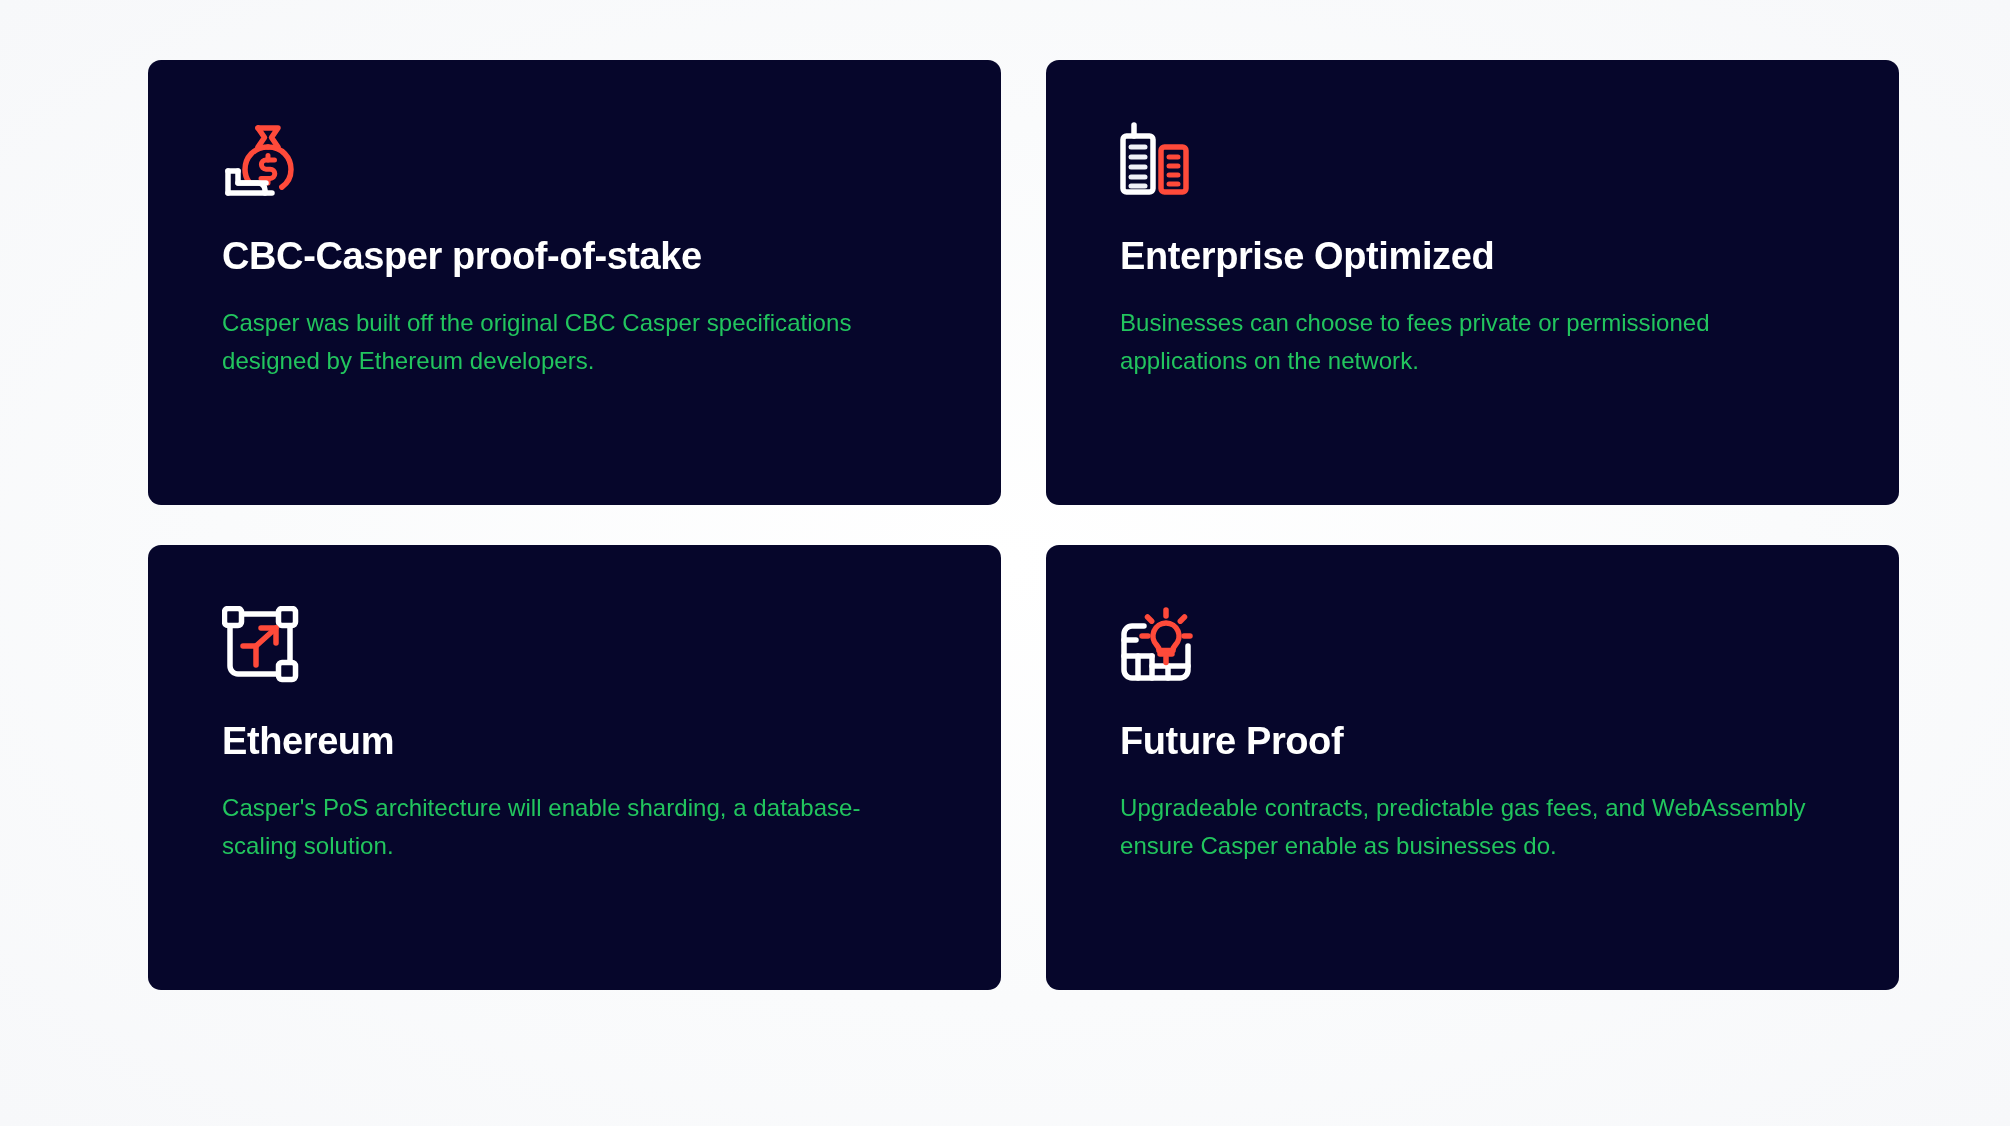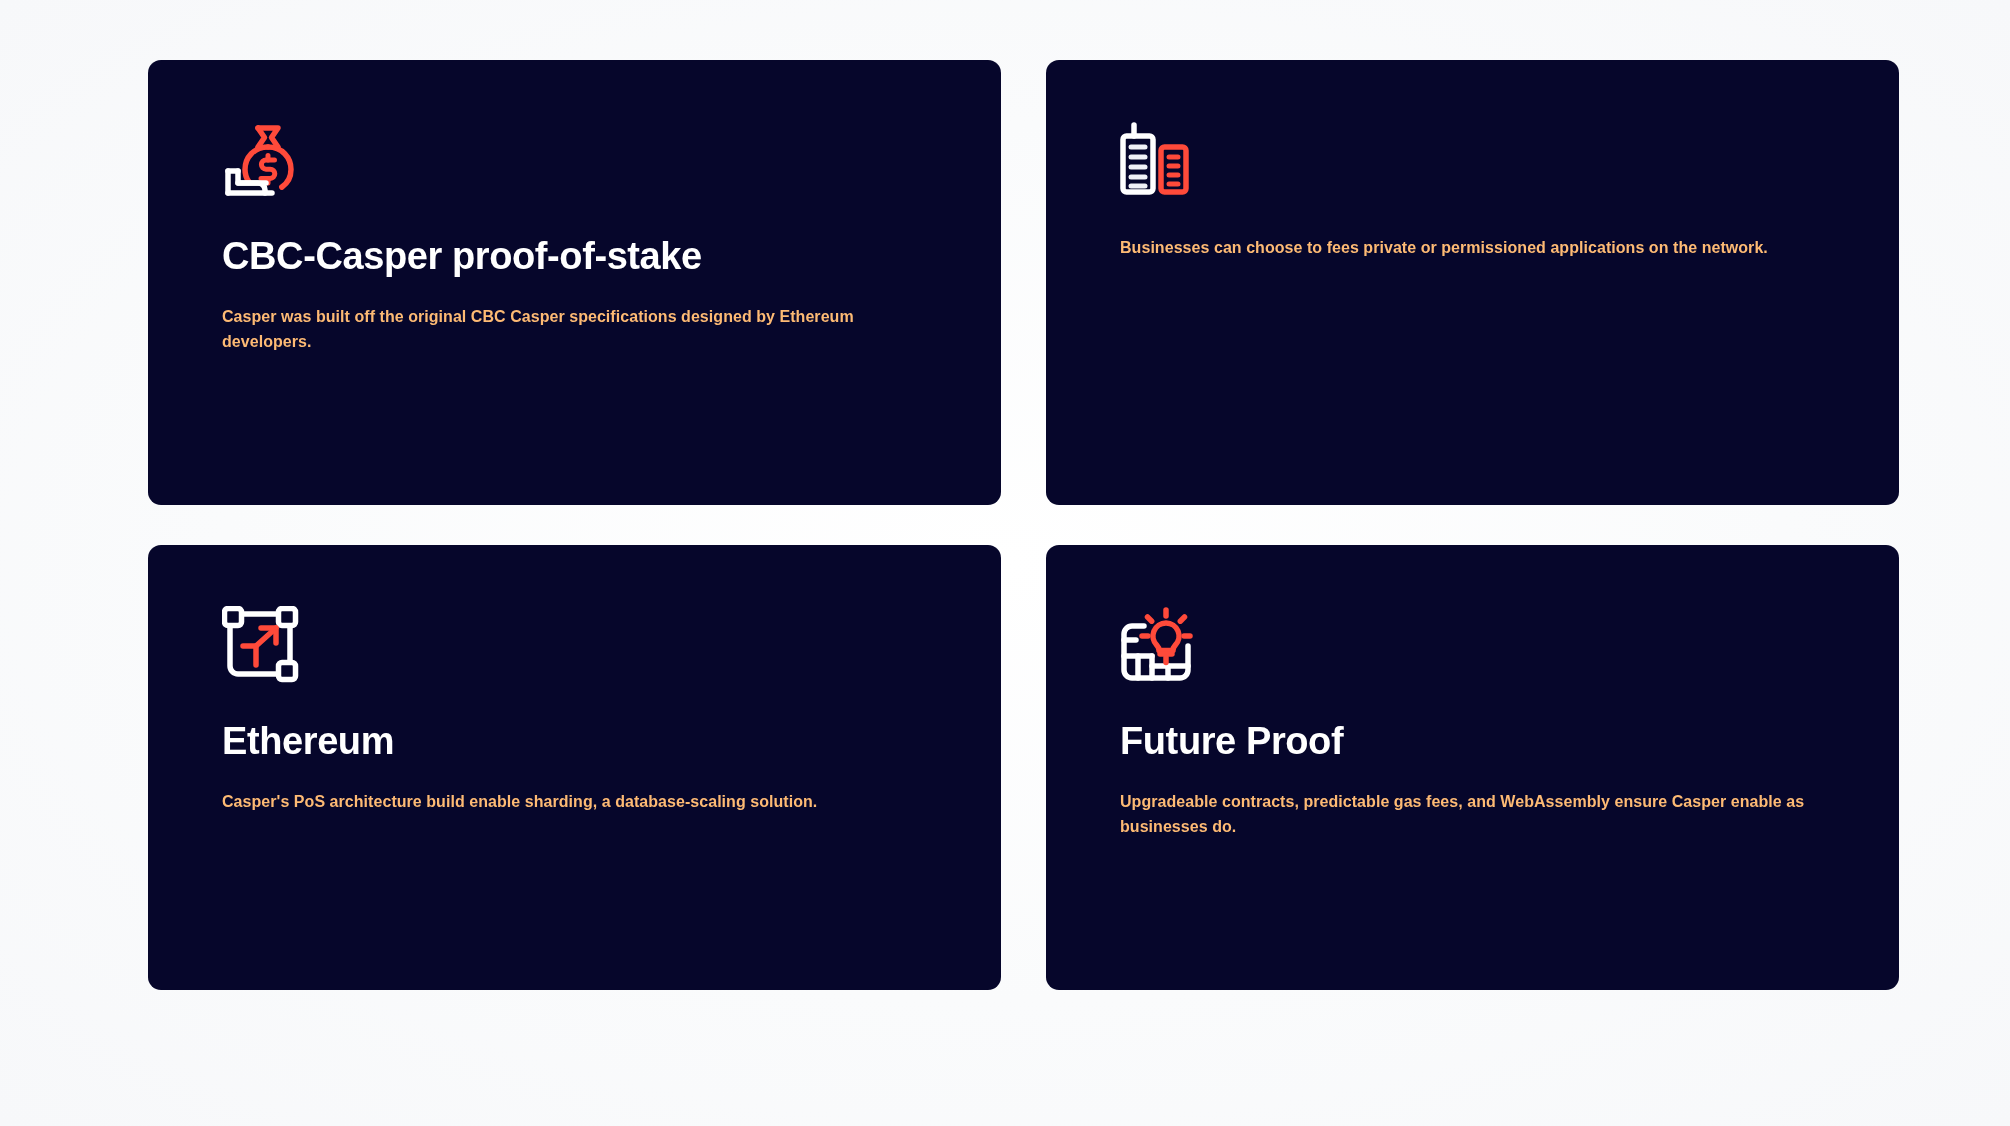--- a/index.html
+++ b/index.html
@@ -48,23 +48,23 @@
   .card-title {
     font-size: 38px;
     font-weight: 700;
     color: #ffffff;
     letter-spacing: -0.4px;
     line-height: 1.12;
     margin-bottom: 26px;
   }
 
   .card-body {
-    font-size: 16px;
-    font-weight: 700;
-    color: #fdba74;
+    font-size: 24px;
+    font-weight: 400;
+    color: #22c55e;
     line-height: 1.62;
     max-width: 700px;
     letter-spacing: 0.05px;
   }
 </style>
 </head>
 <body>
 
 <div class="page">
   <div class="feature-grid">
@@ -113,20 +113,21 @@
             <rect x="41" y="26" width="25" height="45" rx="3.5"></rect>
           </g>
           <g stroke="#ff4a3a" stroke-width="5" stroke-linecap="round" fill="none">
             <path d="M49 36 h9"></path>
             <path d="M49 45 h9"></path>
             <path d="M49 54 h9"></path>
             <path d="M49 63 h9"></path>
           </g>
         </svg>
       </div>
+      <h2 class="card-title">Enterprise Optimized</h2>
       <p class="card-body">Businesses can choose to fees private or permissioned applications on the network.</p>
     </div>
 
     <div class="feature-card">
       <div class="card-icon">
         <svg width="80" height="78" viewBox="0 0 80 78" fill="none">
           <g stroke="#ffffff" stroke-width="5.5" stroke-linejoin="round" stroke-linecap="round" fill="none">
             <path d="M16 8 h44 a8 8 0 0 1 8 8 v44 a8 8 0 0 1 -8 8 H16 a8 8 0 0 1 -8 -8 V16 a8 8 0 0 1 8 -8 z"></path>
           </g>
           <g fill="#06062b" stroke="#ffffff" stroke-width="5.5" stroke-linejoin="round">
@@ -135,21 +136,21 @@
             <rect x="56.5" y="56.5" width="17" height="17" rx="3.5"></rect>
           </g>
           <g stroke="#ff4a3a" stroke-width="5.5" stroke-linecap="round" stroke-linejoin="round" fill="none">
             <path d="M21 40 h13 v19"></path>
             <path d="M34 40 L54 22"></path>
             <path d="M39 22 h15 v15"></path>
           </g>
         </svg>
       </div>
       <h2 class="card-title">Ethereum</h2>
-      <p class="card-body">Casper's PoS architecture build enable sharding, a database-scaling solution.</p>
+      <p class="card-body">Casper's PoS architecture will enable sharding, a database-scaling solution.</p>
     </div>
 
     <div class="feature-card">
       <div class="card-icon">
         <svg width="80" height="78" viewBox="0 0 80 78" fill="none">
           <g stroke="#ffffff" stroke-width="5.5" stroke-linecap="round" stroke-linejoin="round" fill="none">
             <path d="M24 20 H12 a8 8 0 0 0 -8 8 v36 a8 8 0 0 0 8 8 h48 a8 8 0 0 0 8 -8 V40"></path>
             <path d="M4 34 h12"></path>
             <path d="M4 50 h28"></path>
             <path d="M32 50 v22"></path>

